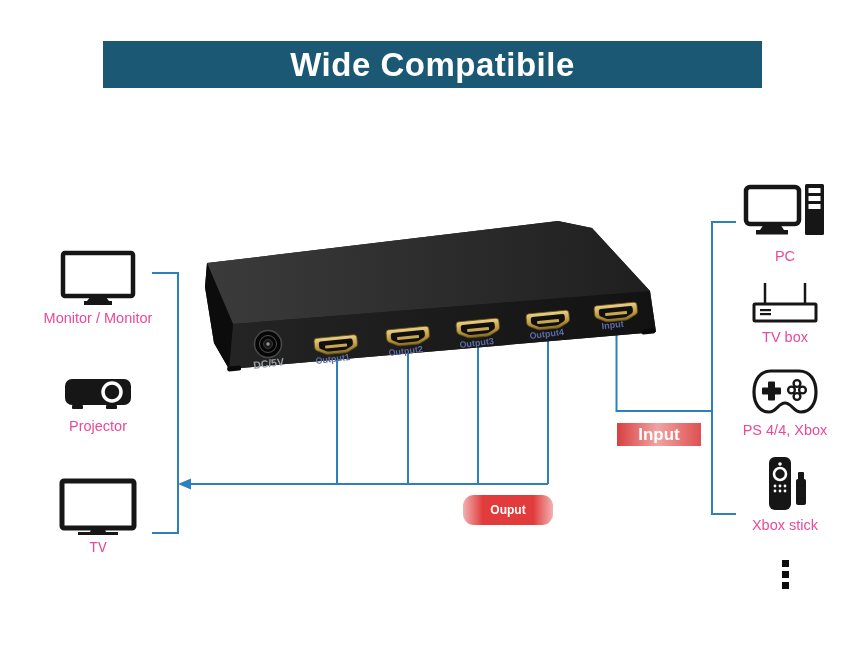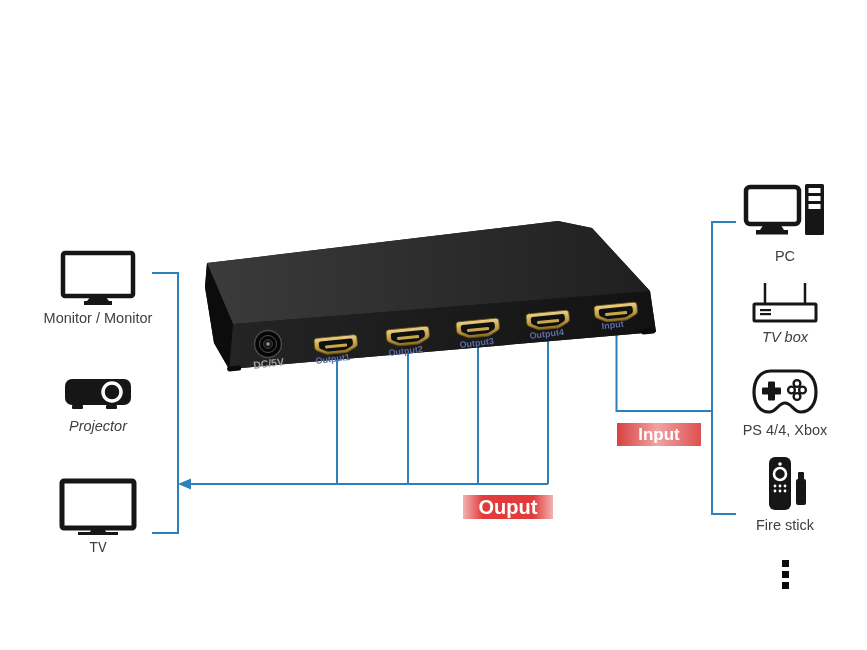--- a/index.html
+++ b/index.html
@@ -15,35 +15,36 @@
   }
   .banner-title {
     color:#ffffff; font-size:33px; font-weight:bold; letter-spacing:0.5px;
   }
 
   
   .icon-block {
     position:absolute; display:flex; flex-direction:column; align-items:center;
   }
   .icon-label {
-    margin-top:4px; font-size:14.5px; color:#404040; white-space:nowrap;
+    margin-top:4px; font-size:14.5px; color:#ec4899; white-space:nowrap;
   }
 
   
   .badge {
     position:absolute; display:flex; align-items:center; justify-content:center;
     color:#ffffff; font-weight:bold;
   }
   .badge-input {
     left:617px; top:423px; width:84px; height:23px; font-size:17px;
     background:linear-gradient(90deg,#d84040 0%, #f0a3a3 48%, #df5050 100%);
   }
   .badge-ouput {
-    left:463px; top:495px; width:90px; height:24px; font-size:20px;
+    left:463px; top:495px; width:90px; height:30px; font-size:12px;
     background:linear-gradient(90deg,#f2b1b1 0%, #e13b3b 22%, #e13b3b 78%, #f2b1b1 100%);
+    border-radius:11px;
   }
 
   
   .diagram { position:absolute; left:0; top:0; }
   .line { fill:none; stroke:#2e80ba; stroke-width:2; }
   .arrow { fill:#2e80ba; stroke:none; }
   .port-outer { fill:url(#gGold); stroke:#5f4d15; stroke-width:0.8; }
   .port-inner { fill:#101010; }
   .port-tongue { fill:#c9a84c; }
   .port-label {
@@ -56,20 +57,23 @@
   }
 
   
   .dot { position:absolute; width:7px; height:7px; background:#0c0c0c; }
 </style>
 </head>
 <body>
 
 <div id="canvas">
 
+  <div class="banner">
+    <span class="banner-title">Wide Compatibile</span>
+  </div>
 
   <svg class="diagram" width="867" height="650" viewBox="0 0 867 650">
     <defs>
       <linearGradient id="gTop" x1="0" y1="0" x2="1" y2="0">
         <stop offset="0" stop-color="#3b3b3b"></stop>
           <stop offset="1" stop-color="#1f1f1f"></stop>
       </linearGradient>
       <linearGradient id="gFront" x1="0" y1="0" x2="1" y2="0">
         <stop offset="0" stop-color="#242424"></stop>
           <stop offset="1" stop-color="#121212"></stop>
@@ -154,21 +158,21 @@
 
   <div class="icon-block" style="left:28px; top:250px; width:140px;">
     <svg width="76" height="56" viewBox="0 0 76 56">
       <rect x="3" y="3" width="70" height="43" rx="2" fill="#fff" stroke="#161616" stroke-width="4.5"></rect>
       <polygon points="31,46 45,46 49,51 27,51" fill="#161616"></polygon>
       <rect x="24" y="51" width="28" height="4" fill="#161616"></rect>
     </svg>
     <div class="icon-label">Monitor / Monitor</div>
   </div>
 
-  <div class="icon-block" style="left:28px; top:374px; width:140px;font-style:italic;">
+  <div class="icon-block" style="left:28px; top:374px; width:140px;">
     <svg width="68" height="40" viewBox="0 0 68 40">
       <rect x="1" y="5" width="66" height="26" rx="7" fill="#161616"></rect>
       <circle cx="48" cy="18" r="9" fill="#161616" stroke="#ffffff" stroke-width="3.5"></circle>
       <rect x="8" y="31" width="11" height="4" rx="1" fill="#161616"></rect>
       <rect x="42" y="31" width="11" height="4" rx="1" fill="#161616"></rect>
     </svg>
     <div class="icon-label">Projector</div>
   </div>
 
   <div class="icon-block" style="left:28px; top:478px; width:140px;font-family:Liberation Mono, monospace;">
@@ -186,21 +190,21 @@
       <polygon points="21,42 37,42 41,48 17,48" fill="#161616"></polygon>
       <rect x="13" y="48" width="32" height="4.5" fill="#161616"></rect>
       <rect x="62" y="2" width="19" height="51" rx="1.5" fill="#161616"></rect>
       <rect x="65.5" y="6" width="12" height="5" fill="#fff"></rect>
       <rect x="65.5" y="14" width="12" height="5" fill="#fff"></rect>
       <rect x="65.5" y="22" width="12" height="5" fill="#fff"></rect>
     </svg>
     <div class="icon-label">PC</div>
   </div>
 
-  <div class="icon-block" style="left:730px; top:281px; width:110px;font-style:italic;">
+  <div class="icon-block" style="left:730px; top:281px; width:110px;">
     <svg width="66" height="44" viewBox="0 0 66 44">
       <line x1="13" y1="2" x2="13" y2="23" stroke="#161616" stroke-width="2.5"></line>
       <line x1="53" y1="2" x2="53" y2="23" stroke="#161616" stroke-width="2.5"></line>
       <rect x="2" y="23" width="62" height="17" rx="1" fill="#fff" stroke="#161616" stroke-width="3"></rect>
       <rect x="8" y="28" width="11" height="2.2" fill="#161616"></rect>
       <rect x="8" y="32" width="11" height="2.2" fill="#161616"></rect>
     </svg>
     <div class="icon-label">TV box</div>
   </div>
 
@@ -224,21 +228,21 @@
       <circle cx="17" cy="19" r="6" fill="#161616" stroke="#fff" stroke-width="2.6"></circle>
       <circle cx="12" cy="31" r="1.4" fill="#fff"></circle>
         <circle cx="17" cy="31" r="1.4" fill="#fff"></circle>
         <circle cx="22" cy="31" r="1.4" fill="#fff"></circle>
       <circle cx="12" cy="36" r="1.4" fill="#fff"></circle>
         <circle cx="17" cy="36" r="1.4" fill="#fff"></circle>
         <circle cx="22" cy="36" r="1.4" fill="#fff"></circle>
       <rect x="35" y="17" width="6" height="8" rx="1" fill="#161616"></rect>
       <rect x="33" y="24" width="10" height="26" rx="2" fill="#161616"></rect>
     </svg>
-    <div class="icon-label">Fire stick</div>
+    <div class="icon-label">Xbox stick</div>
   </div>
 
   <div>
     <div class="dot" style="left:782px; top:560px;"></div>
     <div class="dot" style="left:782px; top:571px;"></div>
     <div class="dot" style="left:782px; top:582px;"></div>
   </div>
 
   <div class="badge badge-input">
     <span>Input</span>

